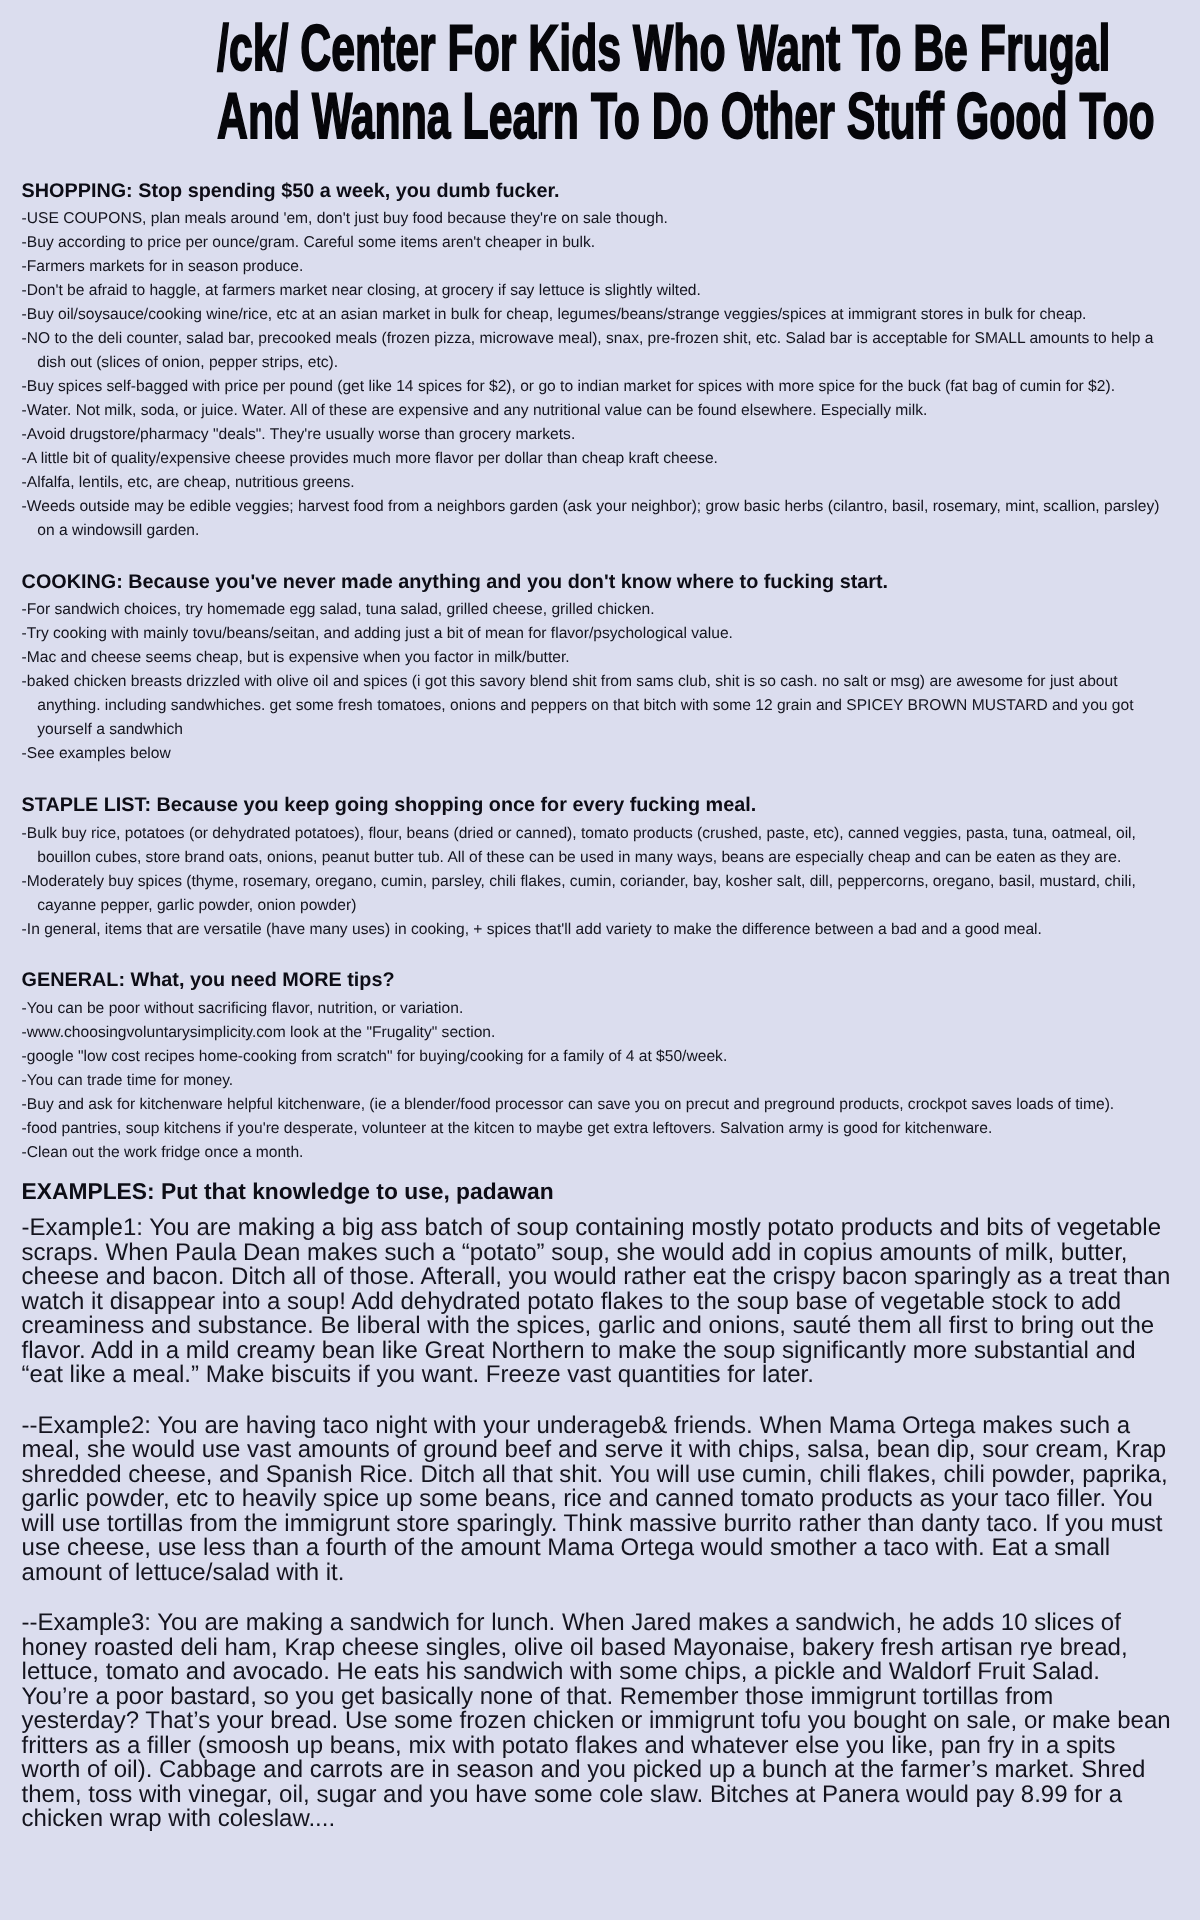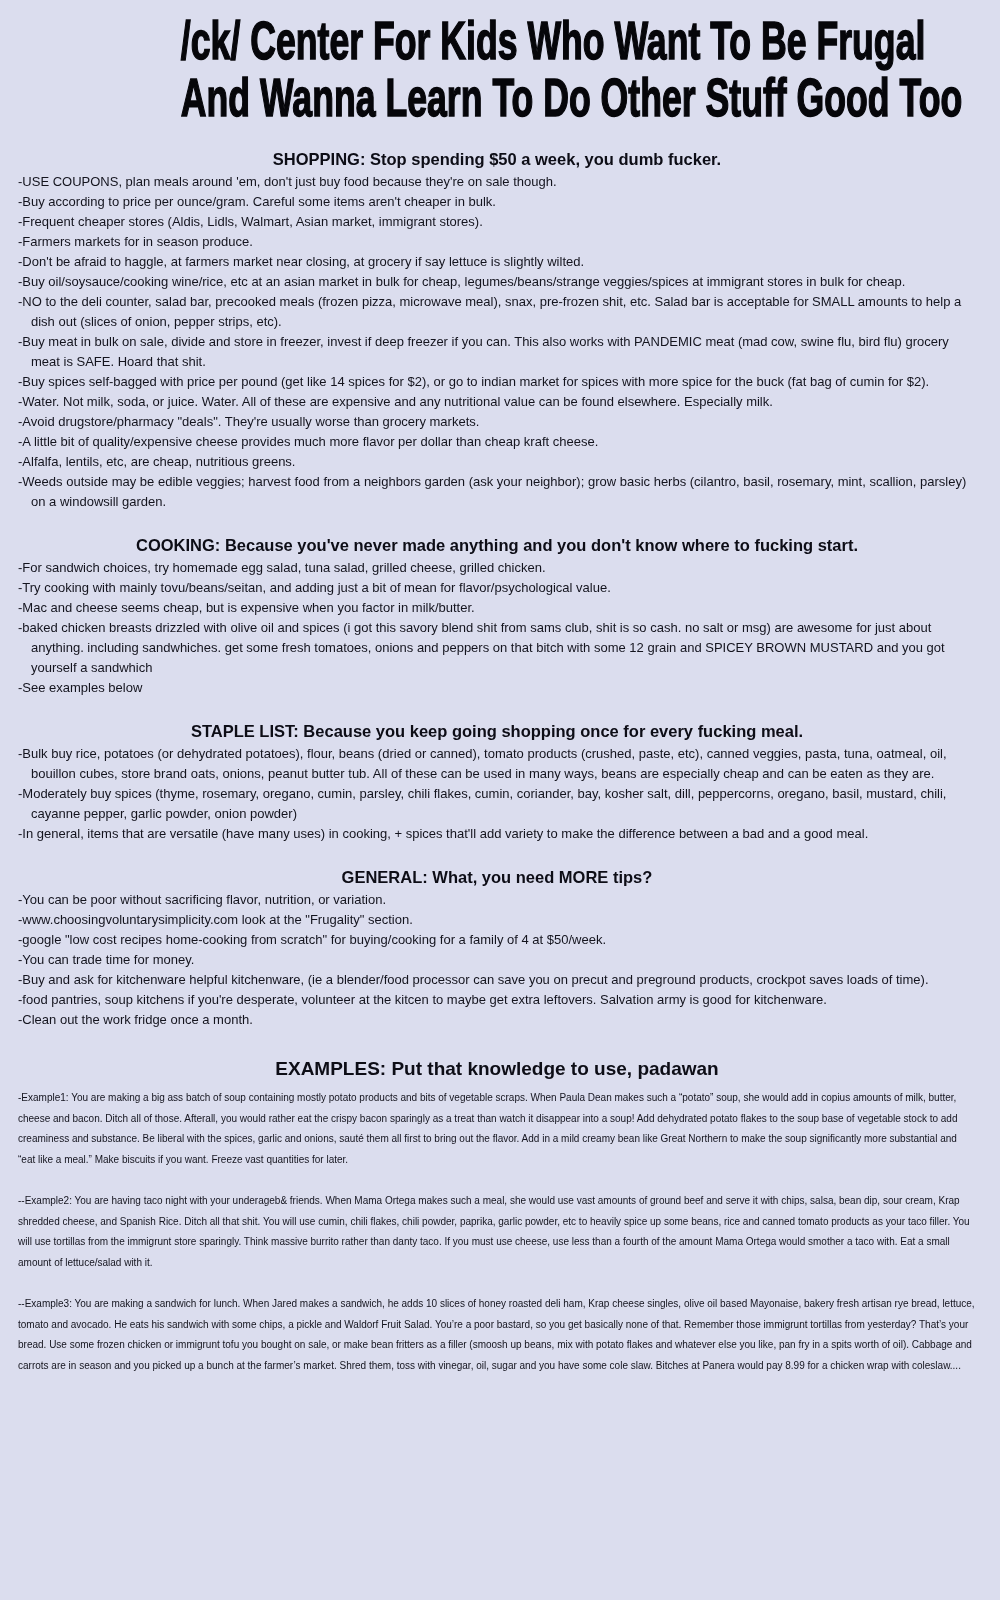--- a/index.html
+++ b/index.html
@@ -26,62 +26,60 @@
   .title-line {
     font-size: 54px;
     line-height: 1.06;
     font-weight: bold;
     color: #06060a;
     white-space: nowrap;
     letter-spacing: 0px;
     -webkit-text-stroke: 1.5px #06060a;
   }
   .section-header {
-    text-align: center;
+    text-align: left;
     font-weight: bold;
     font-size: 16.5px;
     color: #0d0d16;
     margin: 24px 0 3px 0;
   }
   .section-header.big {
     font-size: 19px;
-    margin: 28px 0 8px 0;
+    margin: 13px 0 8px 0;
   }
   .item {
     font-size: 13px;
     line-height: 20px;
     padding-left: 13px;
     text-indent: -13px;
   }
   .para {
-    font-size: 10px;
+    font-size: 20px;
     line-height: 20.5px;
     margin: 0 0 21px 0;
   }
 </style>
 </head>
 <body>
 
 <div class="page">
 
   <div class="title-wrap">
     <div class="title-line">/ck/ Center For Kids Who Want To Be Frugal</div>
     <div class="title-line">And Wanna Learn To Do Other Stuff Good Too</div>
   </div>
 
   <div class="section">
     <div class="section-header">SHOPPING: Stop spending $50 a week, you dumb fucker.</div>
     <div class="item">-USE COUPONS, plan meals around 'em, don't just buy food because they're on sale though.</div>
     <div class="item">-Buy according to price per ounce/gram. Careful some items aren't cheaper in bulk.</div>
-    <div class="item">-Frequent cheaper stores (Aldis, Lidls, Walmart, Asian market, immigrant stores).</div>
     <div class="item">-Farmers markets for in season produce.</div>
     <div class="item">-Don't be afraid to haggle, at farmers market near closing, at grocery if say lettuce is slightly wilted.</div>
     <div class="item">-Buy oil/soysauce/cooking wine/rice, etc at an asian market in bulk for cheap, legumes/beans/strange veggies/spices at immigrant stores in bulk for cheap.</div>
     <div class="item">-NO to the deli counter, salad bar, precooked meals (frozen pizza, microwave meal), snax, pre-frozen shit, etc. Salad bar is acceptable for SMALL amounts to help a dish out (slices of onion, pepper strips, etc).</div>
-    <div class="item">-Buy meat in bulk on sale, divide and store in freezer, invest if deep freezer if you can. This also works with PANDEMIC meat (mad cow, swine flu, bird flu) grocery meat is SAFE. Hoard that shit.</div>
     <div class="item">-Buy spices self-bagged with price per pound (get like 14 spices for $2), or go to indian market for spices with more spice for the buck (fat bag of cumin for $2).</div>
     <div class="item">-Water. Not milk, soda, or juice. Water. All of these are expensive and any nutritional value can be found elsewhere. Especially milk.</div>
     <div class="item">-Avoid drugstore/pharmacy "deals". They're usually worse than grocery markets.</div>
     <div class="item">-A little bit of quality/expensive cheese provides much more flavor per dollar than cheap kraft cheese.</div>
     <div class="item">-Alfalfa, lentils, etc, are cheap, nutritious greens.</div>
     <div class="item">-Weeds outside may be edible veggies; harvest food from a neighbors garden (ask your neighbor); grow basic herbs (cilantro, basil, rosemary, mint, scallion, parsley) on a windowsill garden.</div>
   </div>
 
   <div class="section">
     <div class="section-header">COOKING: Because you've never made anything and you don't know where to fucking start.</div>

